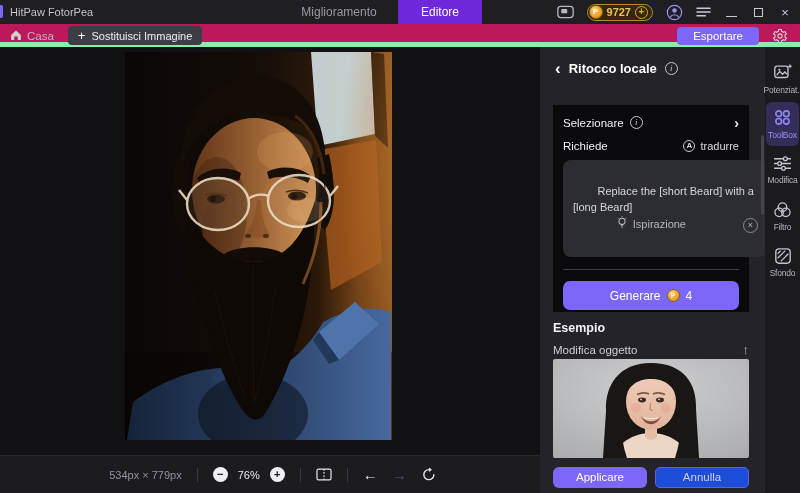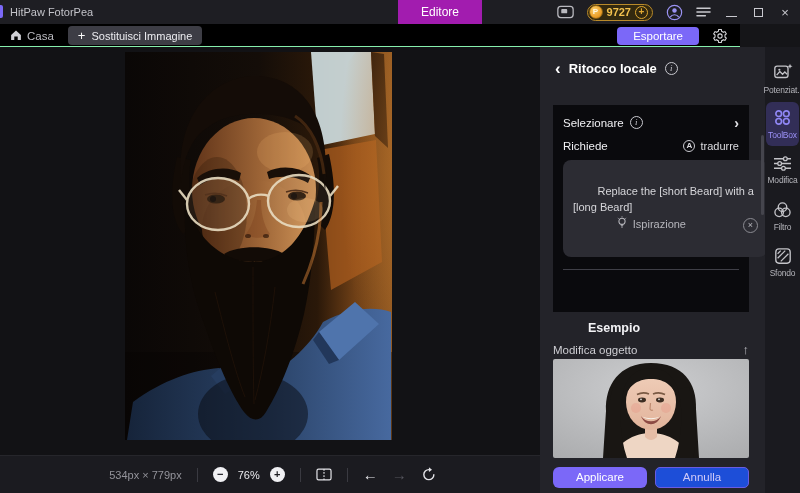--- a/index.html
+++ b/index.html
@@ -5,34 +5,34 @@
   * { margin:0; padding:0; box-sizing:border-box; }
   html,body { width:800px; height:493px; background:#151518; font-family:"Liberation Sans",sans-serif; overflow:hidden; }
   #app { position:relative; width:800px; height:493px; background:#151518; color:#e8e8ea; font-size:11px; user-select:none; }
 
   
   .titlebar { position:absolute; left:0; top:0; width:800px; height:24px; background:#1e1e23; }
   .app-logo { position:absolute; left:0; top:5px; width:3px; height:13px; background:#7b68f8; border-radius:0 2px 2px 0; }
   .app-title { position:absolute; left:10px; top:0; line-height:24px; font-size:11px; color:#c3c3c9; }
   .tab { position:absolute; top:0; height:24px; line-height:24px; text-align:center; font-size:12px; cursor:default; }
   .tab-enhance { left:283px; width:112px; color:#9a9aa1; }
-  .tab-editor { left:398px; width:84px; color:#ffffff; background:#a21caf; }
+  .tab-editor { left:398px; width:84px; color:#ffffff; background:#6d28d9; }
   .titlebar-right { position:absolute; right:8px; top:0; height:24px; display:flex; align-items:center; gap:13px; }
   .tb-ic { display:inline-flex; align-items:center; justify-content:center; }
   .coin-pill { display:flex; align-items:center; gap:4px; height:17px; padding:0 4px 0 1px; border:1px solid #b98a2a; border-radius:9px; background:#33290f; }
   .coin { width:14px; height:14px; border-radius:50%; background:radial-gradient(circle at 35% 30%, #f9cf6b, #eda22c 60%, #c97f16); border:1px solid #8a6011; color:#fff7e0; font-size:8px; font-weight:bold; line-height:12px; text-align:center; }
   .coin-count { color:#f2c14e; font-size:11px; font-weight:bold; }
   .coin-add { width:13px; height:13px; border:1.3px solid #e0a832; border-radius:50%; color:#e0a832; font-size:10px; line-height:10px; text-align:center; font-weight:bold; }
   .win-btn { color:#c9c9cf; font-size:13px; width:14px; text-align:center; }
   .win-min { display:inline-block; width:11px; height:0; border-top:1.4px solid #c9c9cf; }
   .win-max { display:inline-block; width:9px; height:9px; border:1.3px solid #c9c9cf; }
   .menu-icon svg, .gift-icon svg, .profile-icon svg { display:block; }
 
   
-  .toolbar { position:absolute; left:0; top:24px; width:740px; height:23px; background:#000000; border-bottom:1px solid #86efac; }
+  .toolbar { position:absolute; left:0; top:24px; width:800px; height:23px; background:#be185d; border-bottom:5px solid #86efac; }
   .toolbar-left { position:absolute; left:10px; top:0; height:23px; display:flex; align-items:center; gap:14px; }
   .home-btn { display:flex; align-items:center; gap:5px; color:#bcbcc2; font-size:11.5px; }
   .replace-btn { display:flex; align-items:center; gap:6px; background:#3d3d45; border-radius:4px; height:19px; padding:0 10px; color:#ececf0; font-size:11px; }
   .replace-plus { font-size:13px; color:#ffffff; line-height:17px; }
   .toolbar-right { position:absolute; right:12px; top:0; height:23px; display:flex; align-items:center; gap:13px; }
   .export-btn { background:#7b68f8; color:#fff; border-radius:4px; height:18px; line-height:18px; padding:0 16px; font-size:11.5px; }
 
   
   .canvas { position:absolute; left:0; top:47px; width:540px; height:408px; background:#121215; }
   .portrait { position:absolute; left:125px; top:5px; width:267px; height:388px; }
@@ -65,21 +65,21 @@
   .request-row { margin-top:11px; }
   .translate { display:flex; align-items:center; gap:5px; color:#dcdce0; font-size:11px; }
   .badge-circle { width:12px; height:12px; border:1px solid #c9c9cf; border-radius:50%; color:#dcdce0; font-size:8px; line-height:10px; text-align:center; font-weight:bold; }
   .prompt-box { position:relative; margin-top:8px; width:204px; height:97px; background:#2c2c33; border-radius:8px; padding:8px 10px; color:#d6d6da; font-size:11px; line-height:1.45; white-space:pre-wrap; }
   .prompt-foot { position:absolute; left:10px; right:9px; bottom:7px; display:flex; align-items:center; justify-content:space-between; }
   .inspire { display:flex; align-items:center; gap:5px; color:#b6b6bc; font-size:11px; }
   .clear-btn { width:15px; height:15px; border:1px solid #8b8b92; border-radius:50%; color:#b6b6bc; font-size:9px; line-height:13px; text-align:center; }
   .card-divider { margin-top:12px; border-top:1px solid #3f3f47; }
   .generate-btn { margin-top:11px; height:29px; background:#7b68f8; border-radius:7px; display:flex; align-items:center; justify-content:center; gap:6px; color:#fff; font-size:12px; }
   .coin-sm { width:13px; height:13px; border-radius:50%; background:radial-gradient(circle at 35% 30%, #f9cf6b, #eda22c 60%, #c97f16); border:1px solid #8a6011; color:#fff7e0; font-size:7px; font-weight:bold; line-height:11px; text-align:center; }
-  .example-title { position:absolute; left:13px; top:274px; font-size:12.5px; font-weight:bold; color:#f2f2f5;margin-left:35px; }
+  .example-title { position:absolute; left:13px; top:274px; font-size:12.5px; font-weight:bold; color:#f2f2f5; }
   .example-row { position:absolute; left:13px; top:295px; width:196px; display:flex; align-items:center; justify-content:space-between; }
   .example-item { color:#cdcdd2; font-size:11.5px; }
   .up-arrow { color:#b9b9bf; font-size:13px; }
   .example-img { position:absolute; left:13px; top:312px; width:196px; height:99px; border-radius:2px; overflow:hidden; }
   .panel-scrollbar { position:absolute; right:1px; top:88px; width:3px; height:80px; background:#45454d; border-radius:2px; }
   .panel-actions { position:absolute; left:13px; bottom:5px; display:flex; gap:8px; }
   .apply-btn { width:94px; height:21px; background:#7b68f8; border-radius:6px; color:#fff; font-size:11.5px; line-height:21px; text-align:center; }
   .cancel-btn { width:94px; height:21px; background:#1d4ed8; border:1px solid #6a5ce0; border-radius:5px; color:#d0caf8; font-size:11.5px; line-height:19px; text-align:center; }
 
   
@@ -91,20 +91,21 @@
   .side-icon svg { display:block; }
 </style>
 </head>
 <body>
 
 <div id="app">
 
   <div class="titlebar">
     <div class="app-logo"></div>
     <div class="app-title">HitPaw FotorPea</div>
+    <div class="tab tab-enhance">Miglioramento</div>
     <div class="tab tab-editor">Editore</div>
     <div class="titlebar-right">
       <span class="tb-ic gift-icon">
         <svg width="17" height="14" viewBox="0 0 20 16">
             <rect x="1" y="1.5" width="18" height="13" rx="3.5" stroke="#b9b9bf" stroke-width="1.5" fill="none"></rect>
             <rect x="5" y="4.5" width="7" height="5" rx="1" fill="#b9b9bf"></rect>
           </svg>
       </span>
       <span class="coin-pill">
         <span class="coin">P</span>
@@ -293,20 +294,25 @@
                   <path d="M5.5 11.5h3 M6 13.5h2" stroke="#b9b9bf" stroke-width="1.3"></path>
                   <path d="M7 0.3v1.4 M1.8 2.3l1 1 M12.2 2.3l-1 1" stroke="#b9b9bf" stroke-width="1"></path>
                 </svg>
             </span>
             <span>Ispirazione</span>
           </span>
           <span class="clear-btn">×</span>
         </div>
       </div>
       <div class="card-divider"></div>
+      <div class="generate-btn">
+        <span>Generare</span>
+        <span class="coin-sm">P</span>
+        <span>4</span>
+      </div>
     </div>
 
     <div class="example-title">Esempio</div>
     <div class="example-row">
       <span class="example-item">Modifica oggetto</span>
       <span class="up-arrow">↑</span>
     </div>
     <div class="example-img">
       <svg width="196" height="99" viewBox="0 0 196 99">
         <defs>

